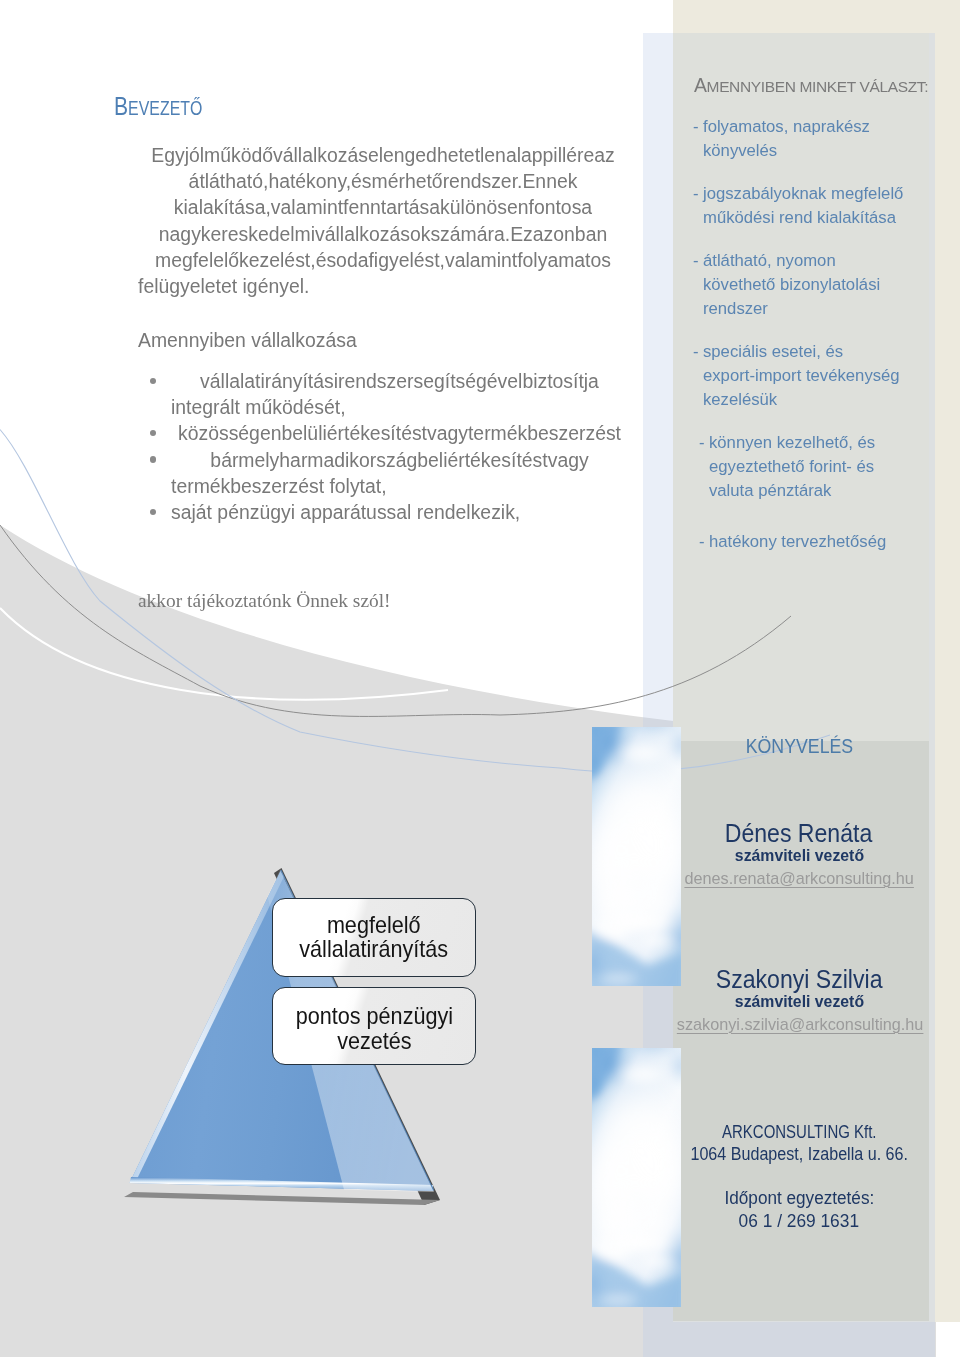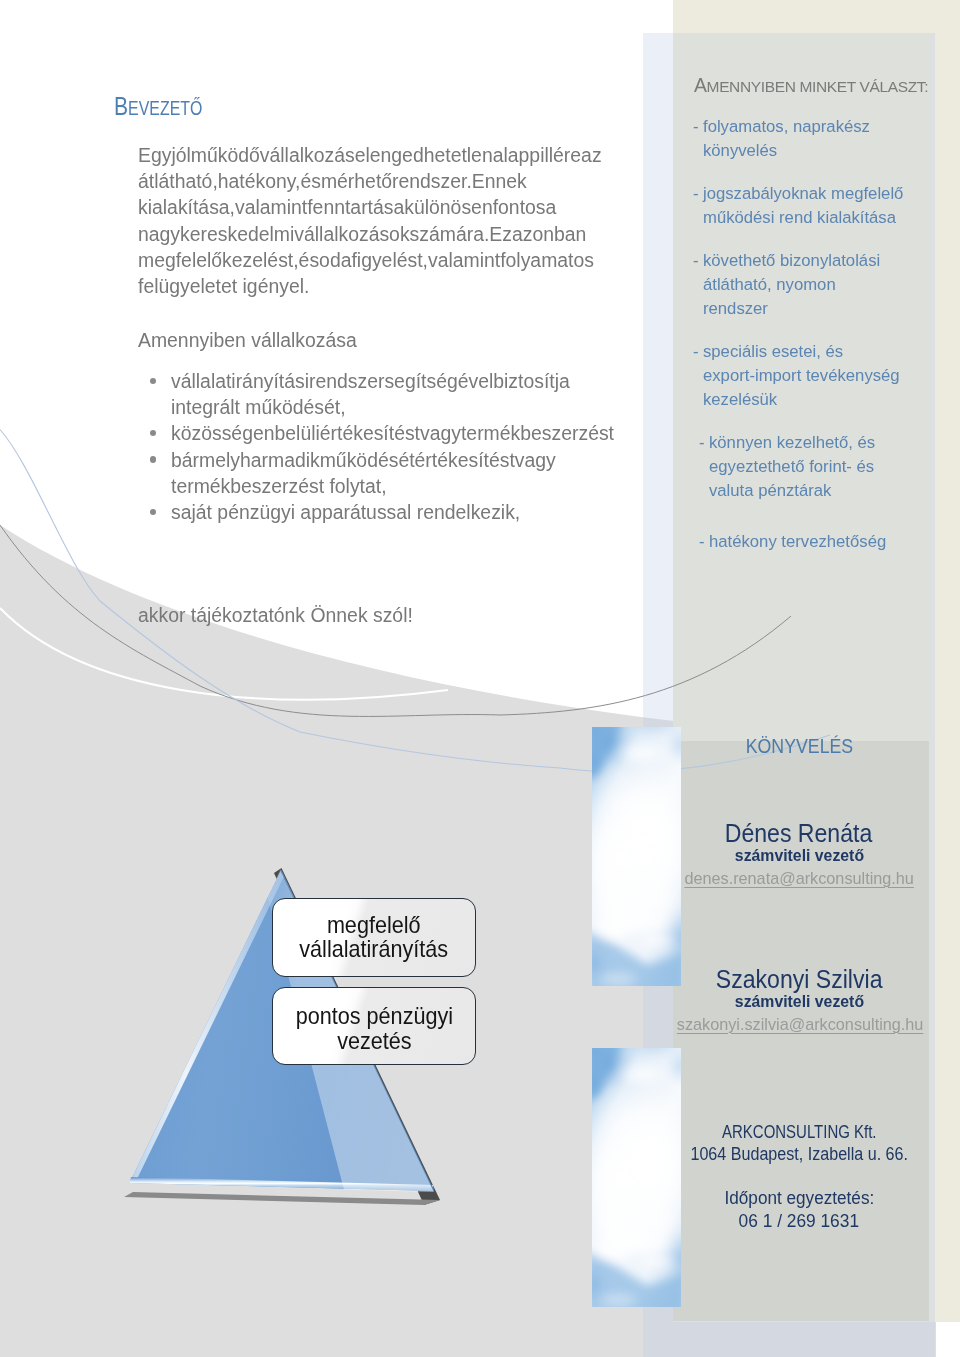--- a/index.html
+++ b/index.html
@@ -9,31 +9,31 @@
   #page{position:relative;width:960px;height:1357px;overflow:hidden;background:#ffffff;}
   svg.bg{position:absolute;left:0;top:0;width:960px;height:1357px;}
 
   
   #intro-heading{position:absolute;left:114px;top:93.3px;color:#4e7fb4;
       white-space:nowrap;line-height:1;transform:scaleX(0.80);transform-origin:0 0;}
   #intro-heading .cap{font-size:26.4px;}
   #intro-heading .rest{font-size:19.9px;}
 
   .btext{color:#787878;font-size:19.4px;line-height:26.2px;}
-  .jline{display:flex;justify-content:flex-start;white-space:pre;}
+  .jline{display:flex;justify-content:center;white-space:pre;}
   .jline.jlast{justify-content:flex-start;}
   .jline > span{white-space:pre;}
   #intro-para{position:absolute;left:138px;top:142px;width:490px;}
   #intro-sub{position:absolute;left:138px;top:327px;width:490px;}
   #intro-list{position:absolute;left:138px;top:368px;width:490px;}
   .bullet-row{position:relative;padding-left:33px;}
   .bullet-row .bdot{position:absolute;left:11.5px;top:9.5px;
       width:6.4px;height:6.4px;border-radius:50%;background:#8a8a8a;}
   .bullet-row .bbody{width:457px;}
-  #intro-close{position:absolute;left:138px;top:602px;width:490px;}
+  #intro-close{position:absolute;left:138px;top:588px;width:490px;font-family:Liberation Serif, serif;}
 
   
   #panel-cream{position:absolute;left:673px;top:0;width:287px;height:1322px;background:#edeade;}
   #panel-blue{position:absolute;left:643px;top:33px;width:292px;height:1324px;background:rgba(186,202,232,0.303);}
   
   #panel-grey{position:absolute;left:673px;top:33px;width:256px;height:708px;background:#dee0db;}
   #panel-grey2{position:absolute;left:673px;top:741px;width:256px;height:580px;background:#d0d3ce;}
 
   #panel-title{position:absolute;left:694px;top:75.5px;color:#7b7b7b;white-space:nowrap;line-height:1;letter-spacing:-0.36px;}
   #panel-title .cap{font-size:19.4px;}
@@ -173,21 +173,21 @@
       </div>
       <div class="bullet-row">
         <span class="bdot"></span>
         <div class="bbody">
           <div class="jline"><span>közösségen</span><span>belüli</span><span>értékesítést</span><span>vagy</span><span>termékbeszerzést</span></div>
         </div>
       </div>
       <div class="bullet-row">
         <span class="bdot"></span>
         <div class="bbody">
-          <div class="jline"><span>bármely</span><span>harmadik</span><span>működését</span><span>értékesítést</span><span>vagy</span></div>
+          <div class="jline"><span>bármely</span><span>harmadik</span><span>országbeli</span><span>értékesítést</span><span>vagy</span></div>
           <div class="jline jlast">termékbeszerzést folytat,</div>
         </div>
       </div>
       <div class="bullet-row">
         <span class="bdot"></span>
         <div class="bbody">
           <div class="jline jlast">saját pénzügyi apparátussal rendelkezik,</div>
         </div>
       </div>
     </div>
@@ -200,22 +200,22 @@
         <div>folyamatos, naprakész</div>
         <div>könyvelés</div>
       </div>
       <div class="pitem">
         <span class="dash">-</span>
         <div>jogszabályoknak megfelelő</div>
         <div>működési rend kialakítása</div>
       </div>
       <div class="pitem">
         <span class="dash">-</span>
+        <div>átlátható, nyomon</div>
         <div>követhető bizonylatolási</div>
-        <div>átlátható, nyomon</div>
         <div>rendszer</div>
       </div>
       <div class="pitem">
         <span class="dash">-</span>
         <div>speciális esetei, és</div>
         <div>export-import tevékenység</div>
         <div>kezelésük</div>
       </div>
       <div class="pitem ind" style="margin-bottom: 27px;">
         <span class="dash">-</span>

